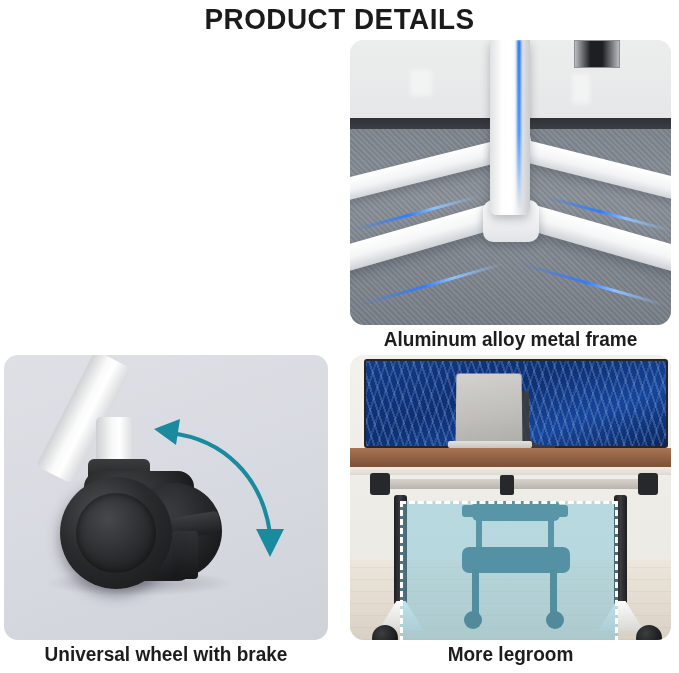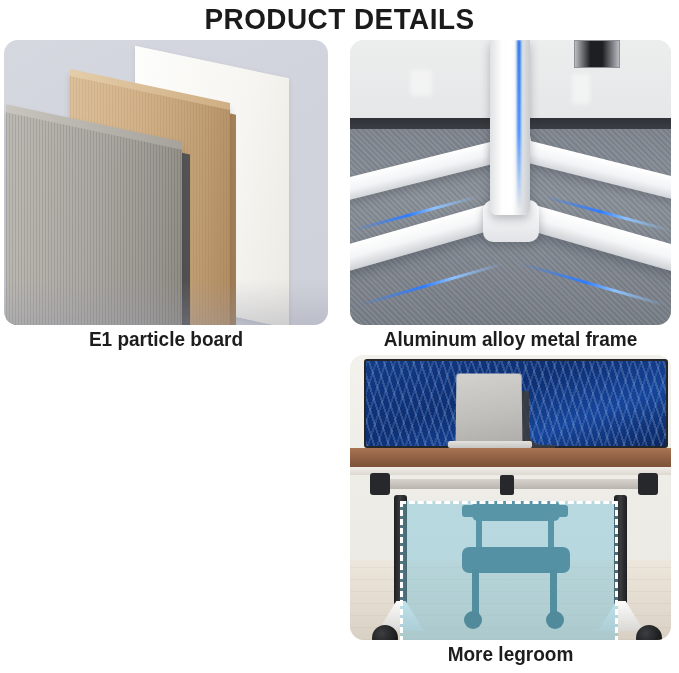--- a/index.html
+++ b/index.html
@@ -247,33 +247,20 @@
 </style>
 </head>
 <body>
 
 <div class="page">
 
   <div class="title">PRODUCT DETAILS</div>
 
   <div class="grid">
 
-    <div class="cell tl">
-      <div class="panel p-boards">
-        <div class="board-white-face"></div>
-        <div class="board-oak-edge"></div>
-        <div class="board-oak-face"></div>
-        <div class="board-oak-top"></div>
-        <div class="board-gray-edge"></div>
-        <div class="board-gray-face"></div>
-        <div class="board-gray-top"></div>
-        <div class="boards-shadow"></div>
-      </div>
-      <div class="caption">E1 particle board</div>
-    </div>
 
     <div class="cell tr">
       <div class="panel p-frame">
         <div class="fr-wallTop"></div>
         <div class="fr-ghost" style="left:60px;top:30px;width:22px;height:26px;"></div>
         <div class="fr-ghost" style="left:222px;top:34px;width:18px;height:30px;"></div>
         <div class="fr-bracket"></div>
         <div class="fr-darkband"></div>
         <div class="fr-carpet"></div>
         <div class="glow g1"></div>
@@ -284,20 +271,43 @@
         <div class="fr-barR"></div>
         <div class="fr-barL2"></div>
         <div class="fr-barR2"></div>
         <div class="fr-hub"></div>
         <div class="fr-post"></div>
         <div class="fr-post-glow"></div>
       </div>
       <div class="caption">Aluminum alloy metal frame</div>
     </div>
 
+    <div class="cell bl">
+      <div class="panel p-wheel">
+        <div class="w-leg"></div>
+        <div class="w-leg2"></div>
+        <div class="w-collar"></div>
+        <div class="w-shadow"></div>
+        <div class="w-housing"></div>
+        <div class="w-wheel2"></div>
+        <div class="w-brake"></div>
+        <div class="w-brake2"></div>
+        <div class="w-wheel">
+          <div class="w-wheel-inner"></div>
+        </div>
+
+        <svg class="arrow-svg" width="160" height="160" viewBox="0 0 160 160">
+          <path d="M26 28 C 80 34, 118 72, 126 128" fill="none" stroke="#1a8a9e" stroke-width="4" stroke-linecap="round"></path>
+          <polygon points="10,24 36,14 32,40" fill="#1a8a9e"></polygon>
+          <polygon points="112,124 140,124 126,152" fill="#1a8a9e"></polygon>
+        </svg>
+
+      </div>
+      <div class="caption">Universal wheel with brake</div>
+    </div>
 
     <div class="cell br">
       <div class="panel p-legroom">
         <div class="lr-wall"></div>
         <div class="lr-floor"></div>
         <div class="lr-monitor"></div>
         <div class="lr-cable"></div>
         <div class="lr-laptop"></div>
         <div class="lr-laptop-base"></div>
         <div class="lr-desktop"></div>

